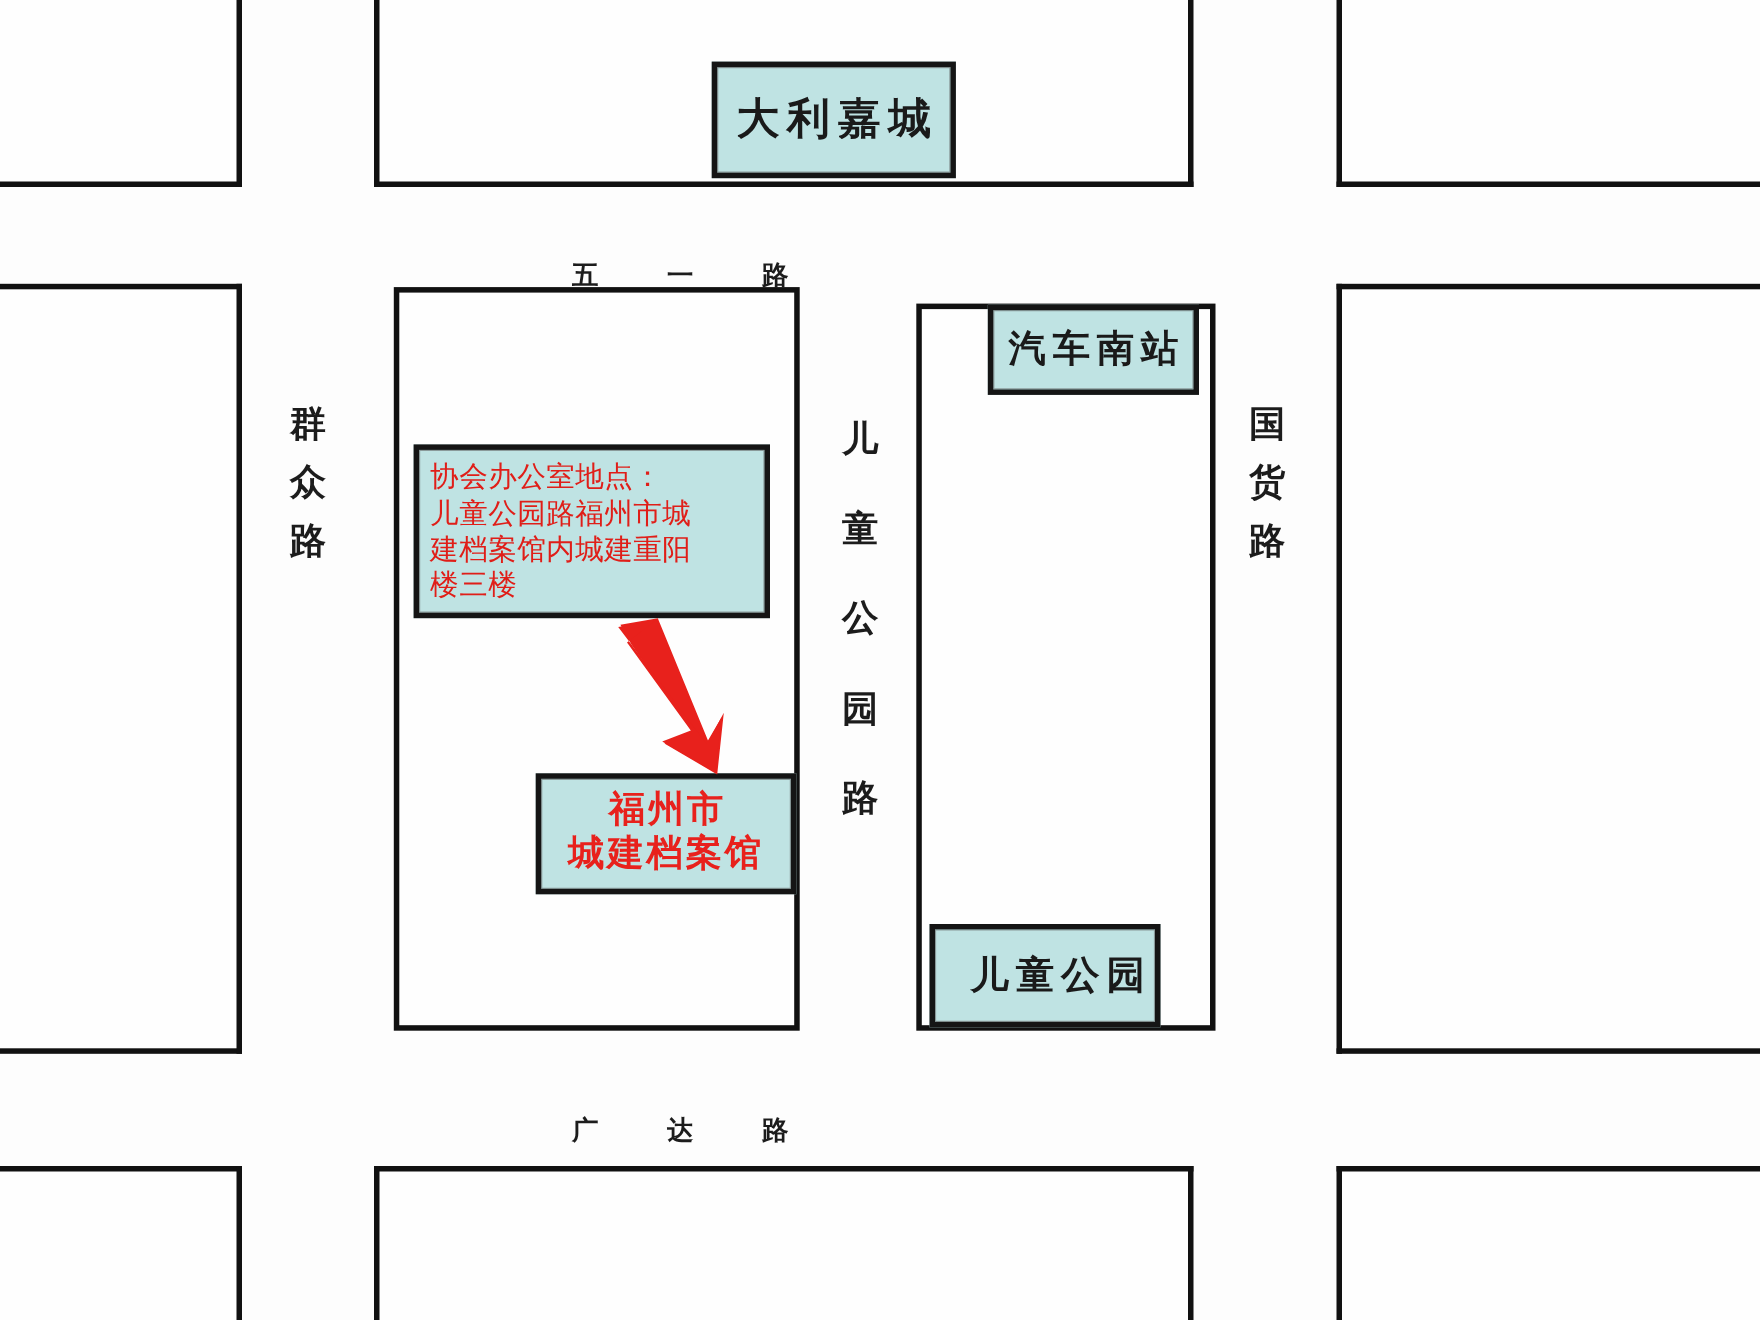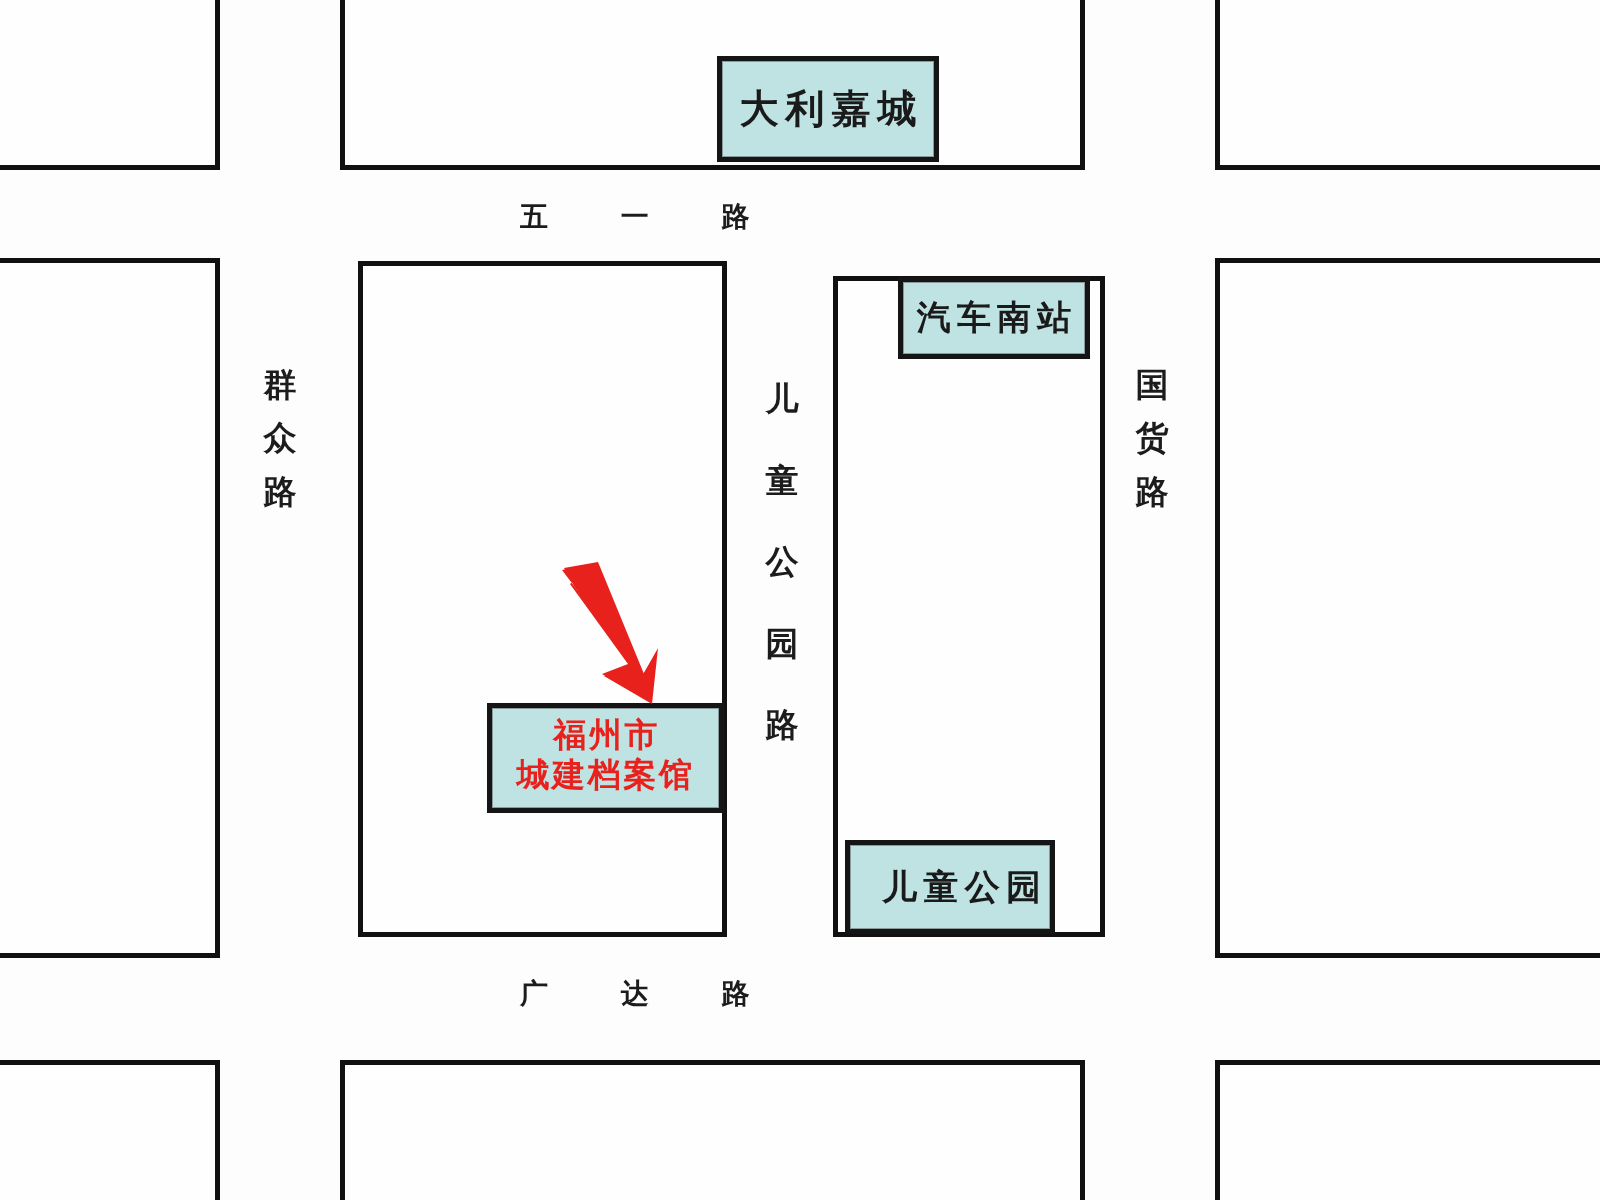--- a/index.html
+++ b/index.html
@@ -50,21 +50,21 @@
   }
   .poi-label {
     font-weight: bold;
     color: #1a1a1a;
     letter-spacing: 0.18em;
     text-indent: 0.18em;
     line-height: 1.15;
     white-space: pre-line;
   }
 
-  .poi-dalijiacheng  { left: 717px; top: 56px;  width: 222px; height: 106px; }
+  .poi-dalijiacheng  { left: 647px; top: 56px;  width: 222px; height: 106px; }
   .poi-dalijiacheng  .poi-label { font-size: 39px; }
 
   .poi-qichenanzhan  { left: 898px; top: 277px; width: 192px; height: 82px; }
   .poi-qichenanzhan  .poi-label { font-size: 34px; }
 
   .poi-ertonggongyuan{ left: 845px; top: 840px; width: 210px; height: 94px; padding-left: 23px; }
   .poi-ertonggongyuan .poi-label { font-size: 35px; }
 
   .poi-archive       { left: 487px; top: 703px; width: 237px; height: 110px; font-family: Liberation Mono, monospace; }
   .poi-archive .poi-label {
@@ -91,22 +91,23 @@
   }
 
   
   .street {
     position: absolute;
     font-weight: bold;
     color: #1c1c1c;
     white-space: nowrap;
   }
   .street-h {
-    font-size: 28px;
+    font-size: 24px;
     letter-spacing: 0.22em;
+    margin-top: 36px;
   }
   .street-v {
     font-size: 33px;
     line-height: 1.62;
     text-align: center;
     width: 44px;
   }
   .street-v span { display: block; }
 
   .st-wuyi     { left: 520px;  top: 198px;  letter-spacing: 2.6em; }
@@ -152,20 +153,26 @@
   <div class="poi poi-ertonggongyuan">
     <span class="poi-label">儿童公园</span>
   </div>
 
   <div class="poi poi-archive">
     <span class="poi-label">福州市
 城建档案馆</span>
   </div>
 
 
+  <div class="poi poi-note">
+    <span class="note-text">协会办公室地点：
+儿童公园路福州市城
+建档案馆内城建重阳
+楼三楼</span>
+  </div>
 
   <svg class="arrow" viewBox="0 0 118 152">
     <polygon points="18,12 52,6 98,118 112,92 106,148 58,120 84,110 28,30" fill="#e8211c"></polygon>
     <polygon points="16,14 96,120 110,96 104,146 56,118 82,108 24,28 50,8" fill="#e8211c"></polygon>
   </svg>
 
   <div class="street street-h st-wuyi">五一路</div>
 
   <div class="street street-h st-guangda">广达路</div>
 

